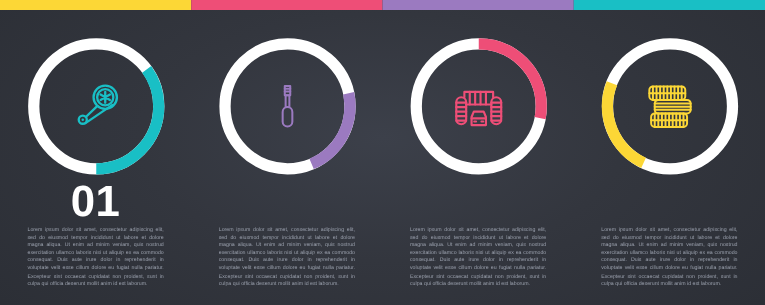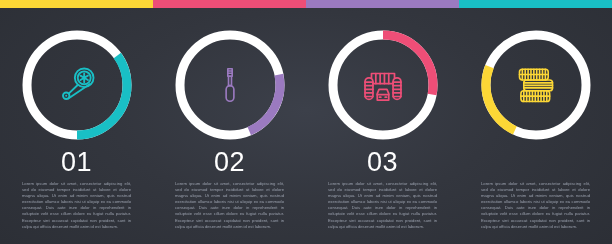--- a/index.html
+++ b/index.html
@@ -25,21 +25,21 @@
   
   .ring-wrap{position:absolute;left:50%;top:18px;transform:translateX(-50%);
              width:118px;height:118px;}
   .ring-svg{display:block;width:118px;height:118px;}
   .icon-holder{position:absolute;left:0;top:0;width:118px;height:118px;
                display:flex;align-items:center;justify-content:center;}
   .icon-holder svg{display:block;}
 
   
   .num{position:absolute;left:0;right:0;top:140px;text-align:center;
-       color:#ffffff;font-size:27px;font-weight:normal;letter-spacing:0.5px;
+       color:#ffffff;font-size:35px;font-weight:bold;letter-spacing:0.5px;
        line-height:28px;}
 
   
   .desc{position:absolute;left:0;right:0;top:173px;
         padding:0 22px;
         color:#9aa0ad;font-size:4.2px;line-height:6.1px;
         text-align:justify;}
 </style>
 </head>
 <body>
@@ -84,21 +84,20 @@
         </svg>
         <div class="icon-holder">
           <svg width="40" height="40" viewBox="0 0 64 64" fill="none" stroke="#9b7ac0" stroke-width="2.6" stroke-linecap="round" stroke-linejoin="round">
             <path d="M28.5 6 h7 v12 h-7 z"></path>
             <path d="M28.5 9.6 h7 M28.5 13.2 h7"></path>
             <path d="M29.6 18 h4.8 v15 h-4.8 z"></path>
             <rect x="25.8" y="33" width="12.4" height="25" rx="6.2"></rect>
           </svg>
         </div>
       </div>
-      <div class="num">02</div>
       <div class="desc">Lorem ipsum dolor sit amet, consectetur adipiscing elit, sed do eiusmod tempor incididunt ut labore et dolore magna aliqua. Ut enim ad minim veniam, quis nostrud exercitation ullamco laboris nisi ut aliquip ex ea commodo consequat. Duis aute irure dolor in reprehenderit in voluptate velit esse cillum dolore eu fugiat nulla pariatur. Excepteur sint occaecat cupidatat non proident, sunt in culpa qui officia deserunt mollit anim id est laborum.</div>
     </div>
 
     <div class="col">
       <div class="ring-wrap">
         <svg class="ring-svg" viewBox="0 0 118 118">
           <circle cx="59" cy="59" r="50" fill="none" stroke="#ffffff" stroke-width="9"></circle>
           <circle class="ring-arc" cx="59" cy="59" r="50" fill="none" stroke-width="9" stroke-linecap="butt" stroke="#ee4e77" stroke-dasharray="87.96459430051422 226.1946710584651" transform="rotate(-90 59 59)"></circle>
         </svg>
         <div class="icon-holder">
@@ -109,21 +108,20 @@
             <rect x="7" y="22" width="11" height="30" rx="5.5"></rect>
             <path d="M7 28 h11 M7 33 h11 M7 38 h11 M7 43 h11 M7 48 h11"></path>
             <rect x="46" y="22" width="11" height="30" rx="5.5"></rect>
             <path d="M46 28 h11 M46 33 h11 M46 38 h11 M46 43 h11 M46 48 h11"></path>
             <path d="M24 44 l2.5 -6 h11 l2.5 6 v9 h-16 z"></path>
             <path d="M24 45.5 h16"></path>
             <path d="M27 49 h2 M35 49 h2"></path>
           </svg>
         </div>
       </div>
-      <div class="num">03</div>
       <div class="desc">Lorem ipsum dolor sit amet, consectetur adipiscing elit, sed do eiusmod tempor incididunt ut labore et dolore magna aliqua. Ut enim ad minim veniam, quis nostrud exercitation ullamco laboris nisi ut aliquip ex ea commodo consequat. Duis aute irure dolor in reprehenderit in voluptate velit esse cillum dolore eu fugiat nulla pariatur. Excepteur sint occaecat cupidatat non proident, sunt in culpa qui officia deserunt mollit anim id est laborum.</div>
     </div>
 
     <div class="col">
       <div class="ring-wrap">
         <svg class="ring-svg" viewBox="0 0 118 118">
           <circle cx="59" cy="59" r="50" fill="none" stroke="#ffffff" stroke-width="9"></circle>
           <circle class="ring-arc" cx="59" cy="59" r="50" fill="none" stroke-width="9" stroke-linecap="butt" stroke="#fcd736" stroke-dasharray="75.39822368615503 238.7610416728243" transform="rotate(115 59 59)"></circle>
         </svg>
         <div class="icon-holder">

